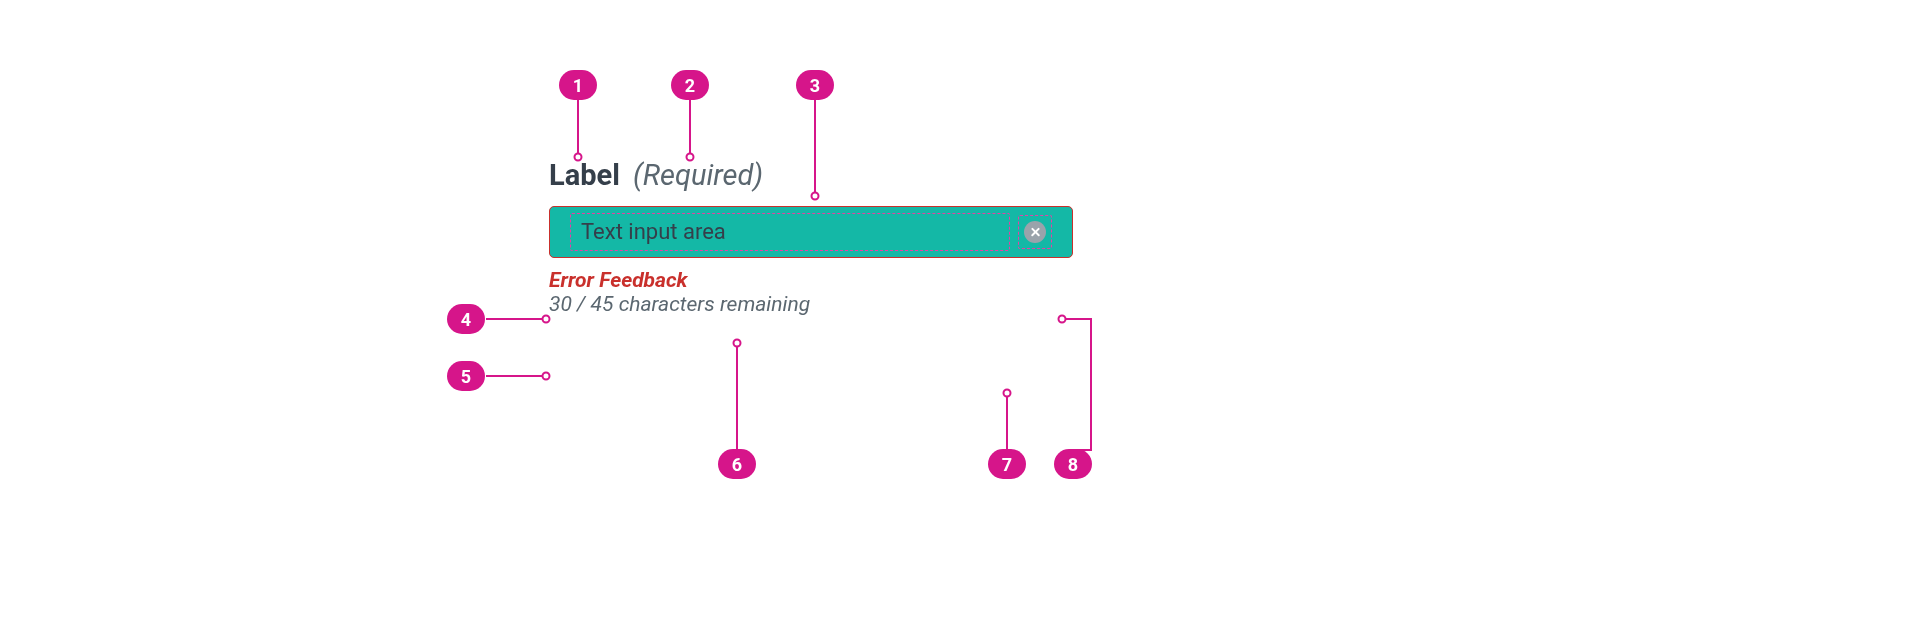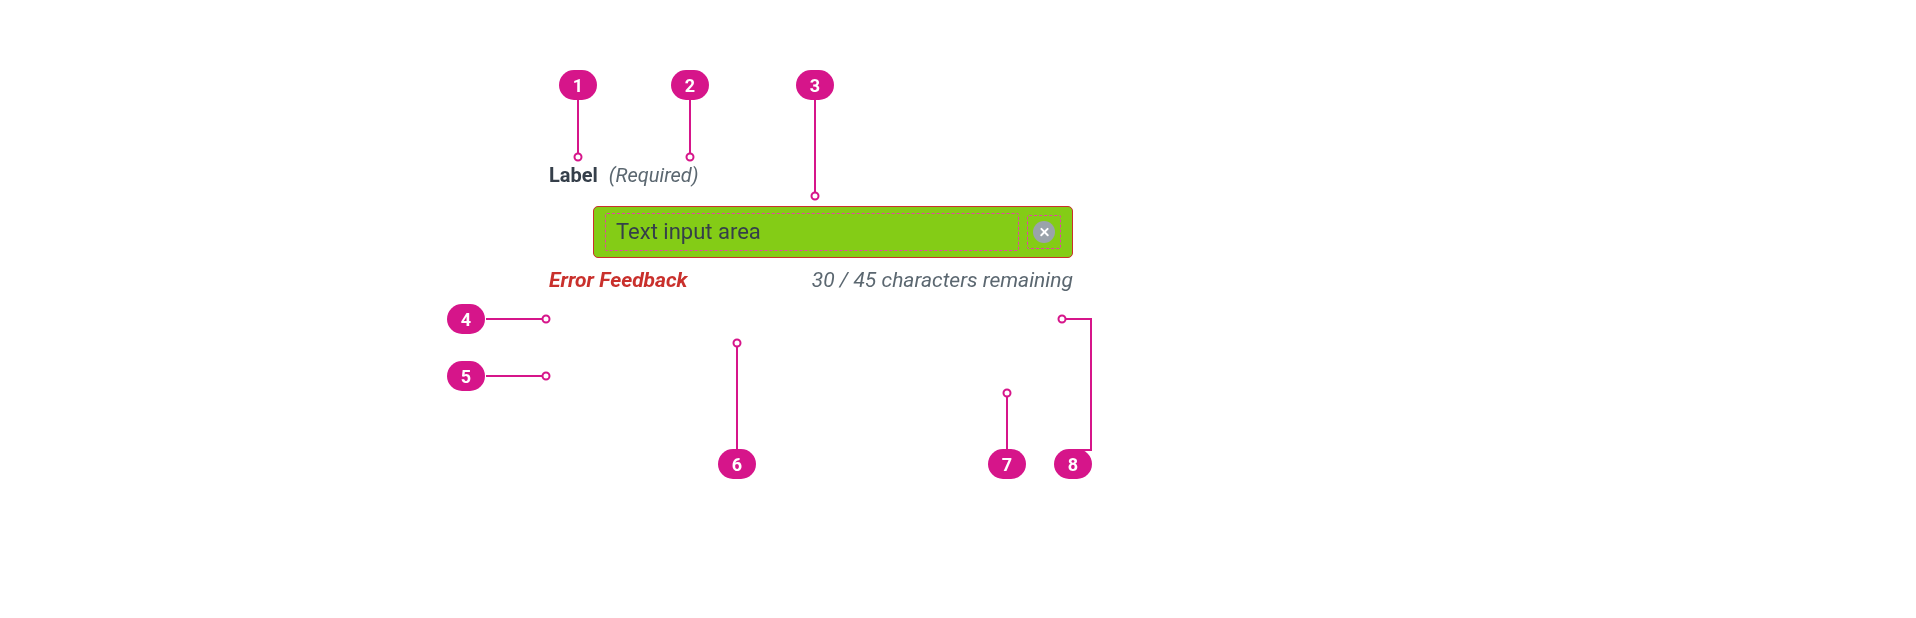--- a/index.html
+++ b/index.html
@@ -22,42 +22,41 @@
   }
 
   
   .field-wrap{
     position:absolute;
     left:549px;
     top:160px;
     width:524px;
   }
   .label-row{
-    font-size:20px;
+    font-size:29px;
     line-height:30px;
     color:var(--text-dark);
   }
   .label-row .label-text{font-weight:700;}
   .label-row .required{font-weight:400;font-style:italic;color:var(--text-muted);margin-left:6px;}
   .description{
     font-size:21px;
     line-height:28px;
     color:var(--text-muted);
     margin-top:6px;
   }
   .input-frame{
     margin-top:16px;
     border:1.5px solid var(--error-red);
     border-radius:5px;
-    padding:6px 11px;
+    padding:6px 20px;
     display:flex;
     align-items:center;
     gap:8px;
-    background:#84cc16;
-    margin-left:44px;
+    background:#14b8a6;
   }
   .dashed-box{
     border:1px dashed var(--magenta-light);
     border-radius:2px;
   }
   .input-slot{
     flex:1;
     padding:4px 10px;
     font-size:22px;
     line-height:28px;
@@ -77,23 +76,24 @@
     content:"";position:absolute;width:11px;height:2.2px;background:#fff;border-radius:1px;
   }
   .clear-btn::before{transform:rotate(45deg);}
   .clear-btn::after{transform:rotate(-45deg);}
 
   .meta-row{
     display:flex;justify-content:space-between;
     margin-top:10px;
     font-size:21px;
     font-style:italic;
+    flex-direction:column;
   }
   .meta-row .error-text{color:var(--error-red);font-weight:700;}
-  .meta-row .count-text{color:var(--text-muted);font-weight:400;margin-left:26px;}
+  .meta-row .count-text{color:var(--text-muted);font-weight:400;}
 
   
   .badge{
     position:absolute;
     min-width:38px;height:30px;
     padding:0 12px;
     background:var(--magenta);
     color:#fff;
     font-weight:700;
     font-size:18px;

